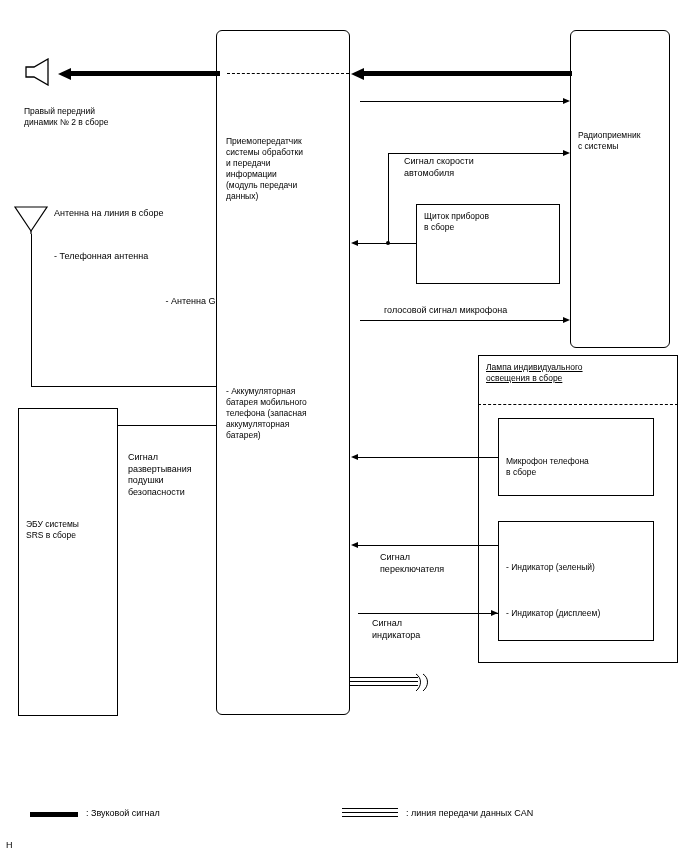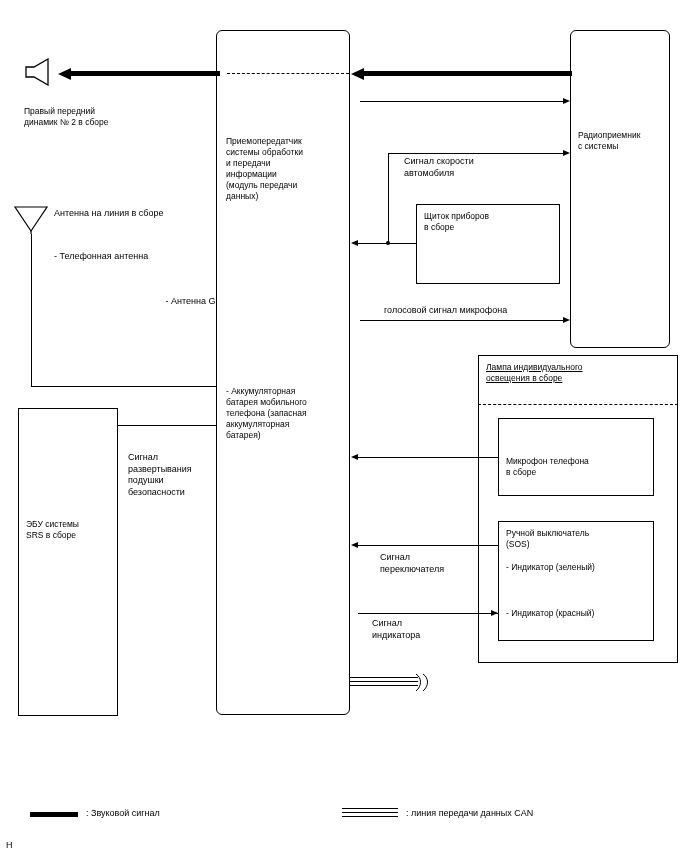--- a/index.html
+++ b/index.html
@@ -77,24 +77,22 @@
   <div class="box" style="left:478px;top:355px;width:200px;height:308px;"></div>
   <div class="lbl" style="left:486px;top:362px;width:190px;text-decoration:underline;">Лампа индивидуального
 освещения в сборе</div>
   <div class="dash-h" style="left:478px;top:404px;width:200px;"></div>
 
   <div class="box" style="left:498px;top:418px;width:156px;height:78px;"></div>
   <div class="lbl" style="left:506px;top:424px;width:146px;margin-top:32px;">Микрофон телефона
 в сборе</div>
 
   <div class="box" style="left:498px;top:521px;width:156px;height:120px;"></div>
-  <div class="lbl" style="left:506px;top:528px;width:146px;">Ручной выключатель
-(SOS)</div>
   <div class="lbl" style="left:506px;top:562px;width:146px;">- Индикатор (зеленый)</div>
-  <div class="lbl" style="left:506px;top:608px;width:146px;">- Индикатор (красный)</div>
+  <div class="lbl" style="left:506px;top:608px;width:146px;">- Индикатор (дисплеем)</div>
 
   <div class="thick-h" style="left:360px;top:71px;width:212px;"></div>
   <div class="arrow arr-l-big" style="left:351px;top:68px;"></div>
 
   <div class="dash-h" style="left:227px;top:73px;width:122px;"></div>
 
   <div class="thick-h" style="left:68px;top:71px;width:152px;"></div>
   <div class="arrow arr-l-big" style="left:58px;top:68px;"></div>
 
   <div class="line-h" style="left:360px;top:101px;width:206px;"></div>

